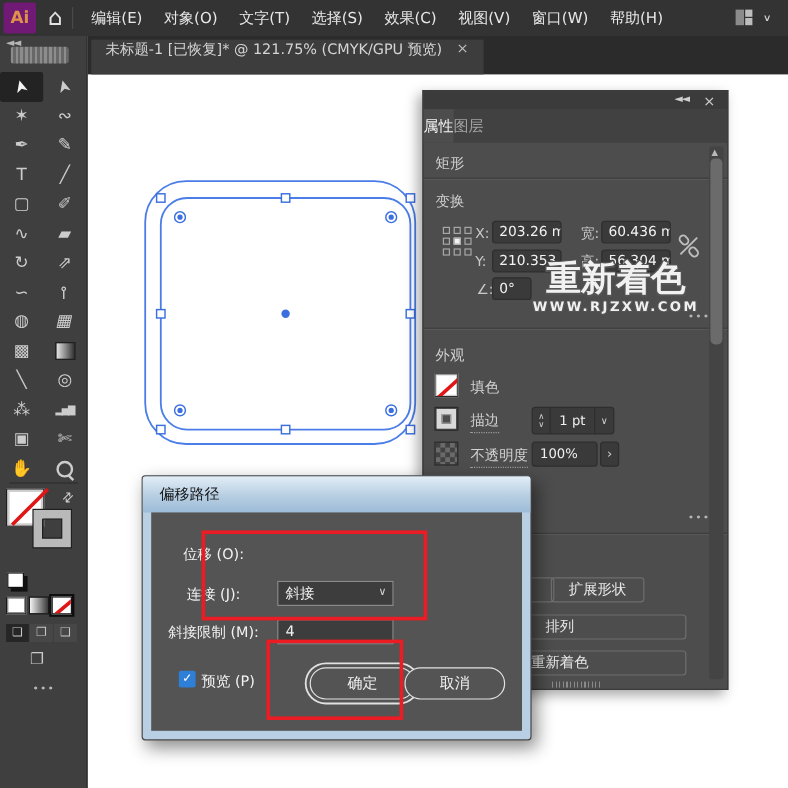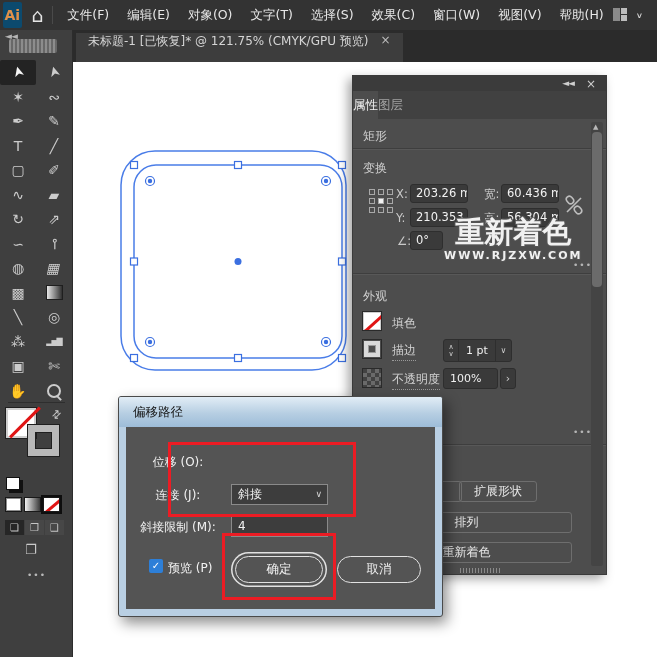--- a/index.html
+++ b/index.html
@@ -3,21 +3,21 @@
 <meta charset="utf-8">
 <style>
   html,body{margin:0;padding:0;}
   body{width:657px;height:657px;position:relative;overflow:hidden;
        font-family:"DejaVu Sans","Liberation Sans",sans-serif;
        background:#fff;-webkit-font-smoothing:antialiased;}
   .abs{position:absolute;}
 
   
   .menubar{left:0;top:0;width:657px;height:30px;background:#333333;display:flex;align-items:center;z-index:40;}
-  .ai-logo{width:27px;height:26px;margin-left:3px;background:#0c4a6e;color:#e0914a;font-weight:bold;
+  .ai-logo{width:27px;height:26px;margin-left:3px;background:#701a75;color:#e0914a;font-weight:bold;
            font-size:14px;display:flex;align-items:center;justify-content:center;border-radius:2px;}
   .home-ico{color:#e4e4e4;font-size:19px;margin:0 8px 0 10px;line-height:1;}
   .mb-div{width:1px;height:18px;background:#4a4a4a;margin-right:6px;}
   .menu-item{color:#e8e8e8;font-size:12.5px;padding:0 9px;line-height:30px;white-space:nowrap;}
   .ws{margin-left:auto;display:flex;align-items:center;margin-right:14px;}
   .ws-ico{width:15px;height:14px;display:grid;grid-template-columns:7px 6px;grid-template-rows:6px 6px;gap:1px;}
   .ws-ico i{background:#bdbdbd;display:block;}
   .ws-ico i.l{grid-row:1/3;background:#8b8b8b;}
   .ws-chev{color:#d8d8d8;font-size:10px;margin-left:8px;transform:scaleY(.8);}
 
@@ -127,21 +127,21 @@
              line-height:30px;padding-left:14px;}
   .dlg-body{position:absolute;left:7px;right:7px;top:30px;bottom:7px;background:#545454;}
   .dlg-lb{position:absolute;color:#f2f2f2;font-size:12px;text-align:center;width:100px;}
   .dlg-in{position:absolute;left:105px;width:97px;height:21px;background:#3d3d3d;border:1px solid #8a8a8a;
           color:#f2f2f2;font-size:12px;line-height:19px;padding:0 6px;box-sizing:border-box;}
   .dlg-in .chev{position:absolute;right:5px;top:0;font-size:9px;color:#d8d8d8;}
   .chkbox{position:absolute;left:23px;top:132px;width:14px;height:14px;background:#2d7fd8;border-radius:2px;
           color:#fff;font-size:10px;text-align:center;line-height:14px;}
   .dlg-btn{position:absolute;top:129px;height:27px;border:1.5px solid #e2e2e2;border-radius:14px;
            color:#f2f2f2;font-size:12.5px;display:flex;align-items:center;justify-content:center;box-sizing:border-box;background:#545454;}
-  .dlg-btn.default{box-shadow:0 0 0 2.5px #545454,0 0 0 4px #e2e2e2;}
+  .dlg-btn.default{box-shadow:0 0 0 2.5px #545454,0 0 0 4px #e2e2e2;margin-left:23px;}
 
   
   .redbox{border:3px solid #ec1c24;z-index:30;}
 </style>
 </head>
 <body>
 
 <svg class="abs canvas-svg" width="657" height="657">
   <g stroke="#4a7de8" fill="none" stroke-width="1.5">
     <rect x="121" y="151" width="225" height="219" rx="34"></rect>
@@ -167,28 +167,27 @@
     <circle cx="150" cy="342" r="1.6" fill="#3b6fe0"></circle>
       <circle cx="326" cy="342" r="1.6" fill="#3b6fe0"></circle>
   </g>
   <circle cx="238" cy="261.5" r="3.5" fill="#3b6fe0"></circle>
 </svg>
 
 <div class="abs menubar">
   <div class="ai-logo">Ai</div>
   <div class="home-ico">⌂</div>
   <div class="mb-div"></div>
-  <div class="menu-item">文件(F)</div>
   <div class="menu-item">编辑(E)</div>
   <div class="menu-item">对象(O)</div>
   <div class="menu-item">文字(T)</div>
   <div class="menu-item">选择(S)</div>
   <div class="menu-item">效果(C)</div>
+  <div class="menu-item">视图(V)</div>
   <div class="menu-item">窗口(W)</div>
-  <div class="menu-item">视图(V)</div>
   <div class="menu-item">帮助(H)</div>
   <div class="ws">
     <span class="ws-ico">
         <i class="l"></i>
         <i></i>
         <i></i>
       </span>
     <span class="ws-chev">∨</span>
   </div>
 </div>

